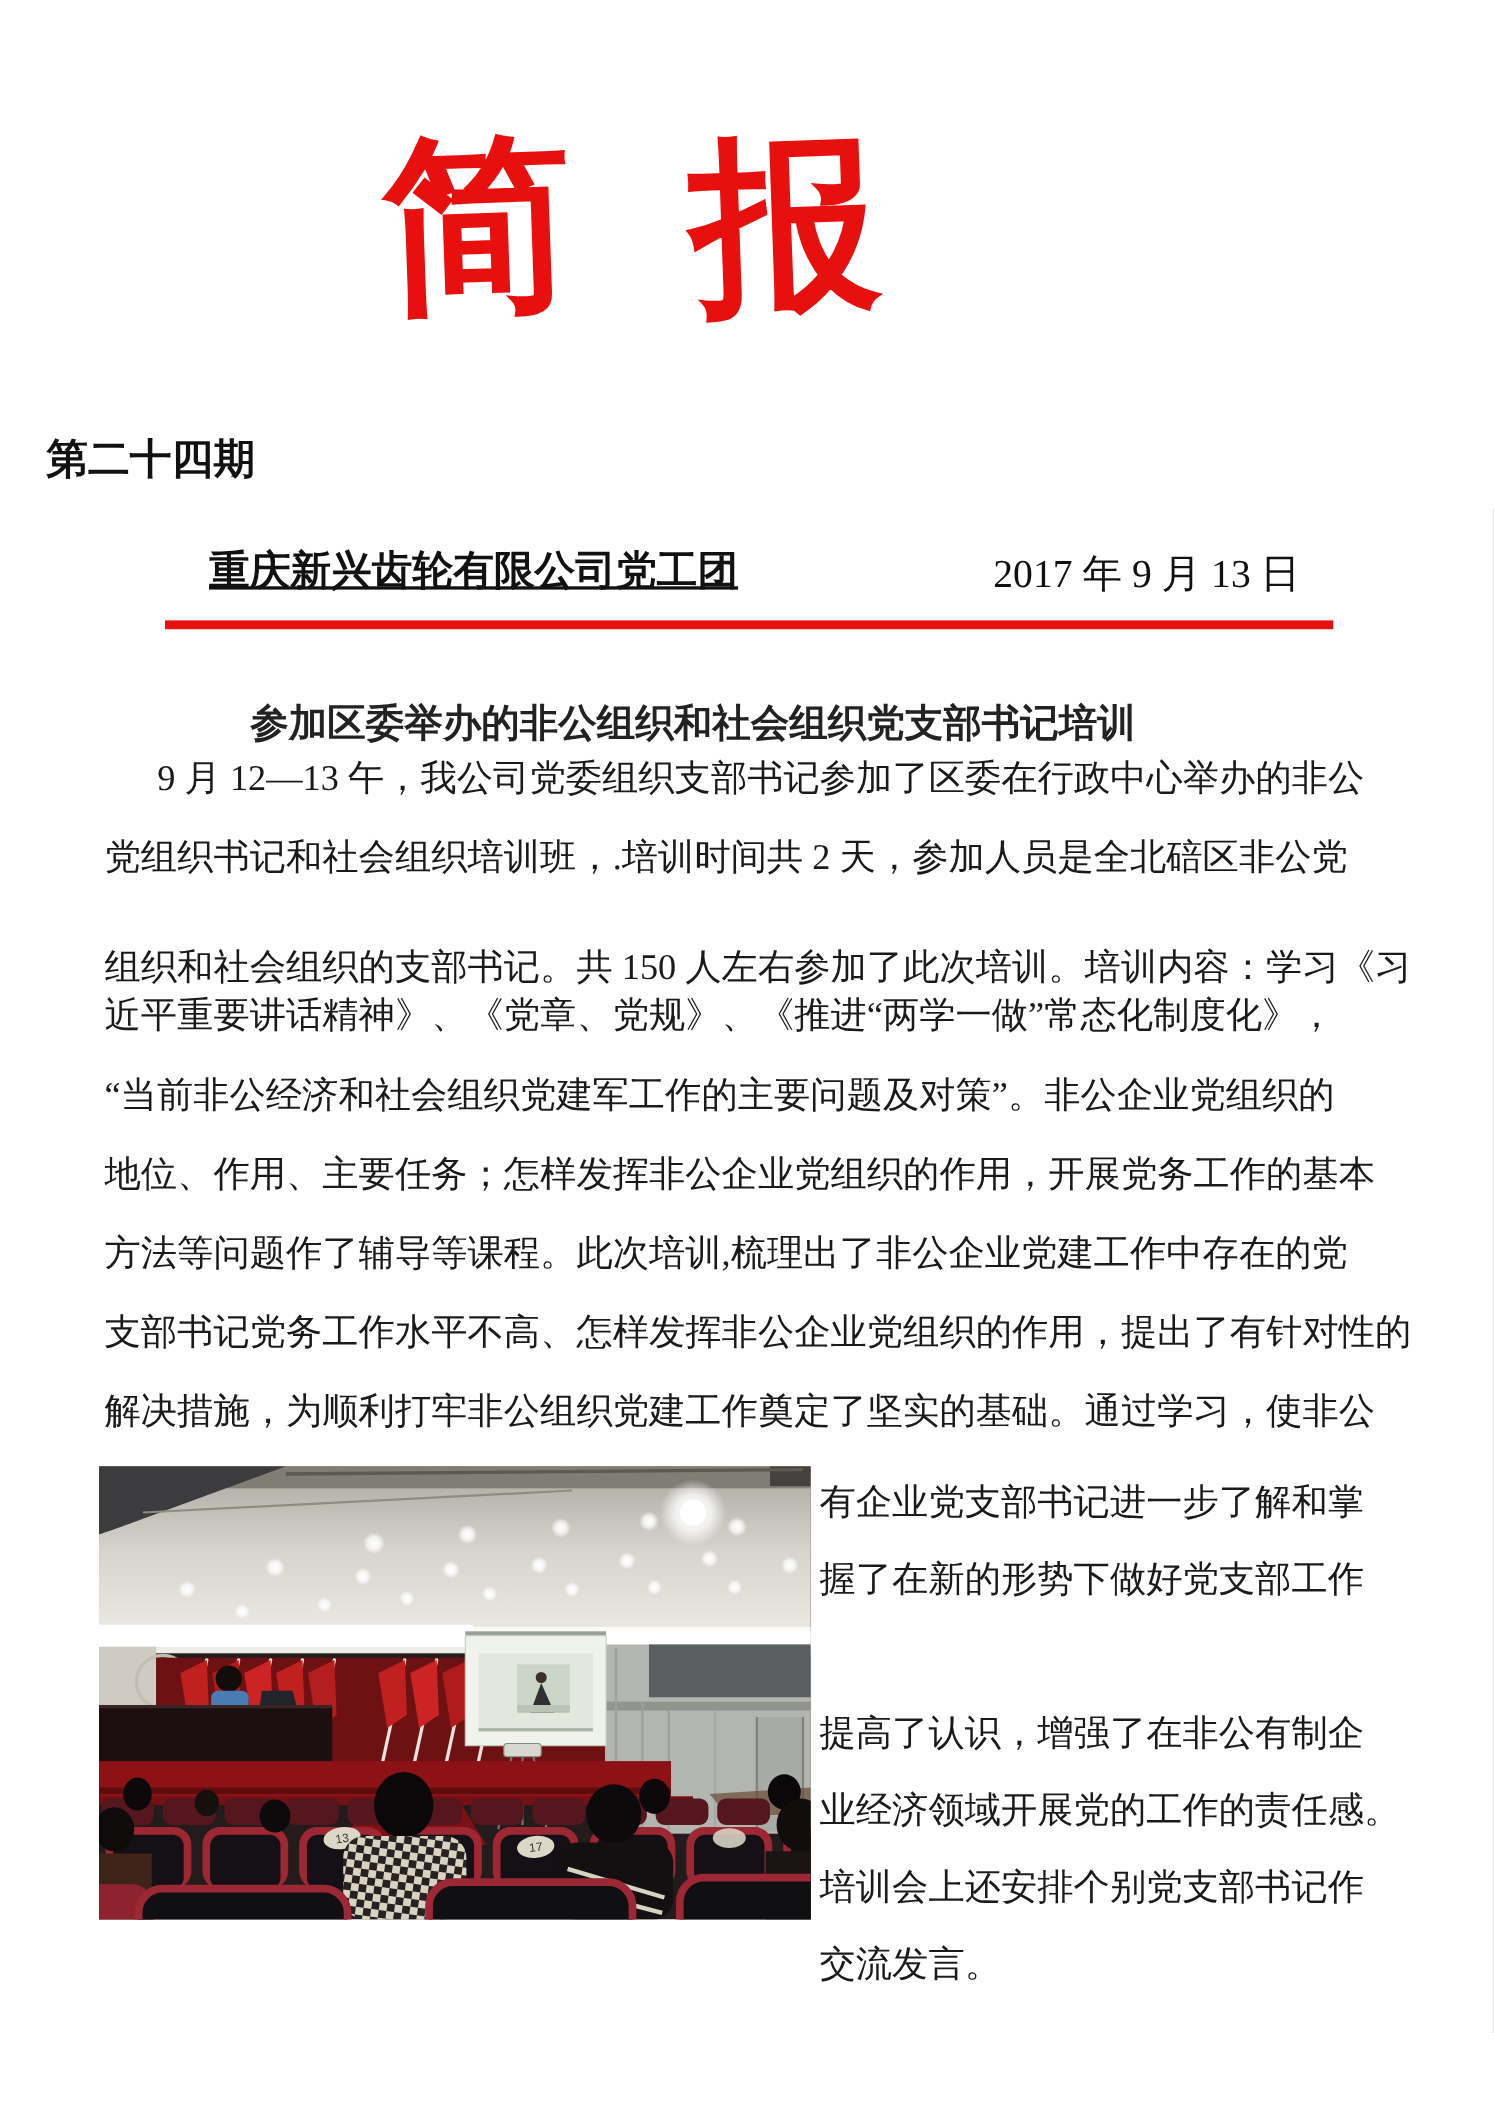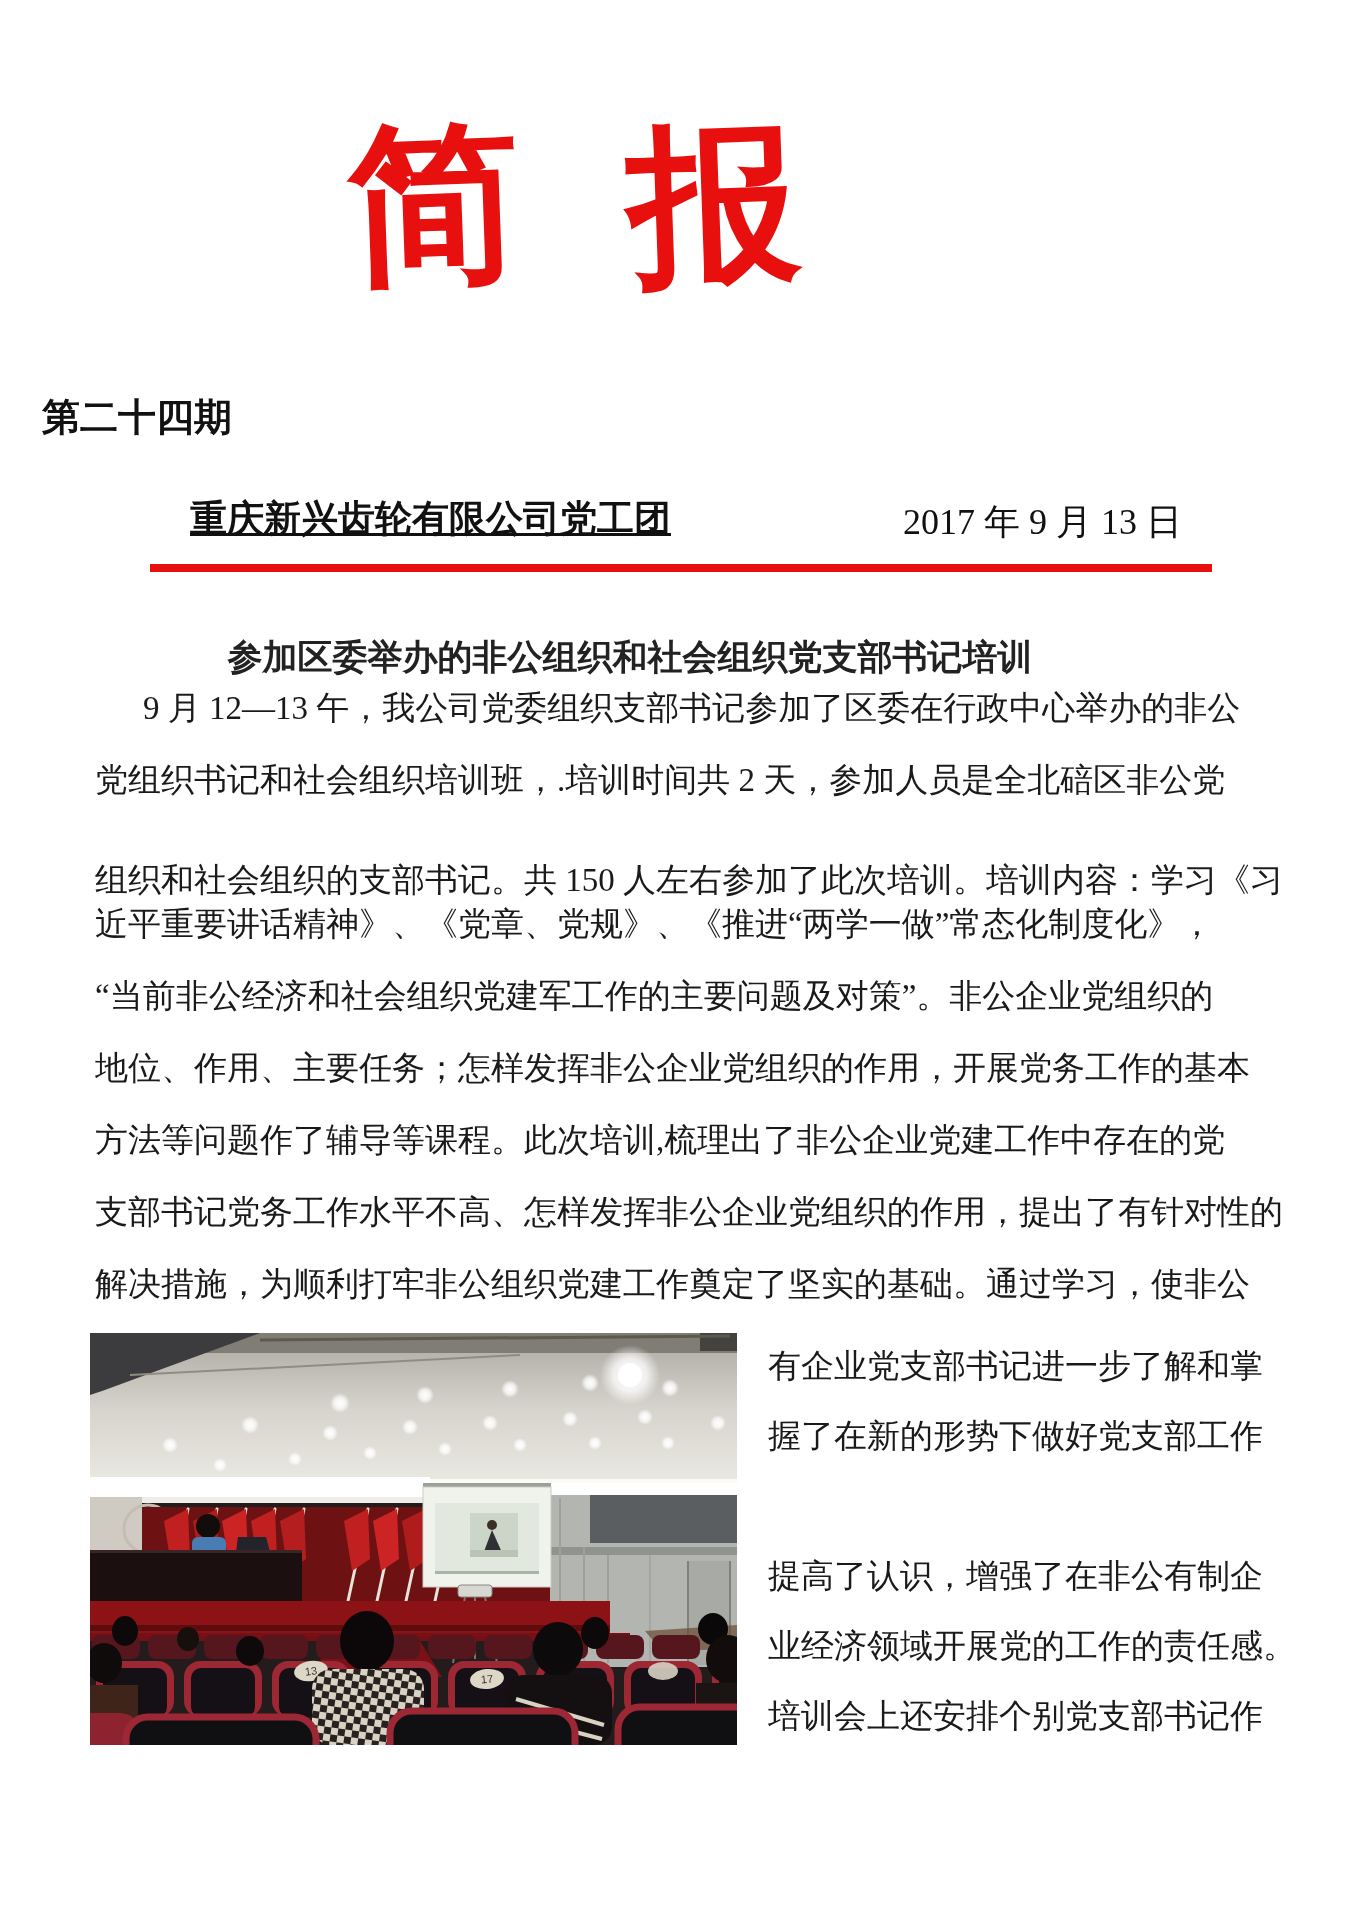--- a/index.html
+++ b/index.html
@@ -31,21 +31,21 @@
     position:absolute;left:0;top:634px;width:1260px;text-align:center;
     font-family:"Liberation Sans","DejaVu Sans",sans-serif;font-weight:bold;
     font-size:35px;color:#222;white-space:nowrap;
   }
   .bodyline{
     position:absolute;left:95px;width:1170px;font-size:33px;line-height:48px;
     color:#1a1a1a;white-space:nowrap;
   }
   .bodyline.indent{padding-left:48px;}
   .sideline{
-    position:absolute;left:768px;width:505px;font-size:33px;line-height:48px;
+    position:absolute;left:745px;width:505px;font-size:33px;line-height:48px;
     color:#1a1a1a;white-space:nowrap;
   }
   .photo{position:absolute;left:90px;top:1333px;width:647px;height:412px;}
   .photo svg{display:block;}
 </style>
 </head>
 <body>
 
 <div class="page">
 
@@ -289,14 +289,15 @@
         <rect x="528" y="374" width="160" height="60" rx="22" fill="#101013" stroke="#9c2836" stroke-width="7"></rect>
       </g>
     </svg>
   </div>
 
   <div class="sideline" style="top:1342px">有企业党支部书记进一步了解和掌</div>
   <div class="sideline" style="top:1412px">握了在新的形势下做好党支部工作</div>
   <div class="sideline" style="top:1552px">提高了认识，增强了在非公有制企</div>
   <div class="sideline" style="top:1622px">业经济领域开展党的工作的责任感。</div>
   <div class="sideline" style="top:1692px">培训会上还安排个别党支部书记作</div>
+  <div class="sideline" style="top:1762px">交流发言。</div>
 
 </div>
 
 </body></html>

